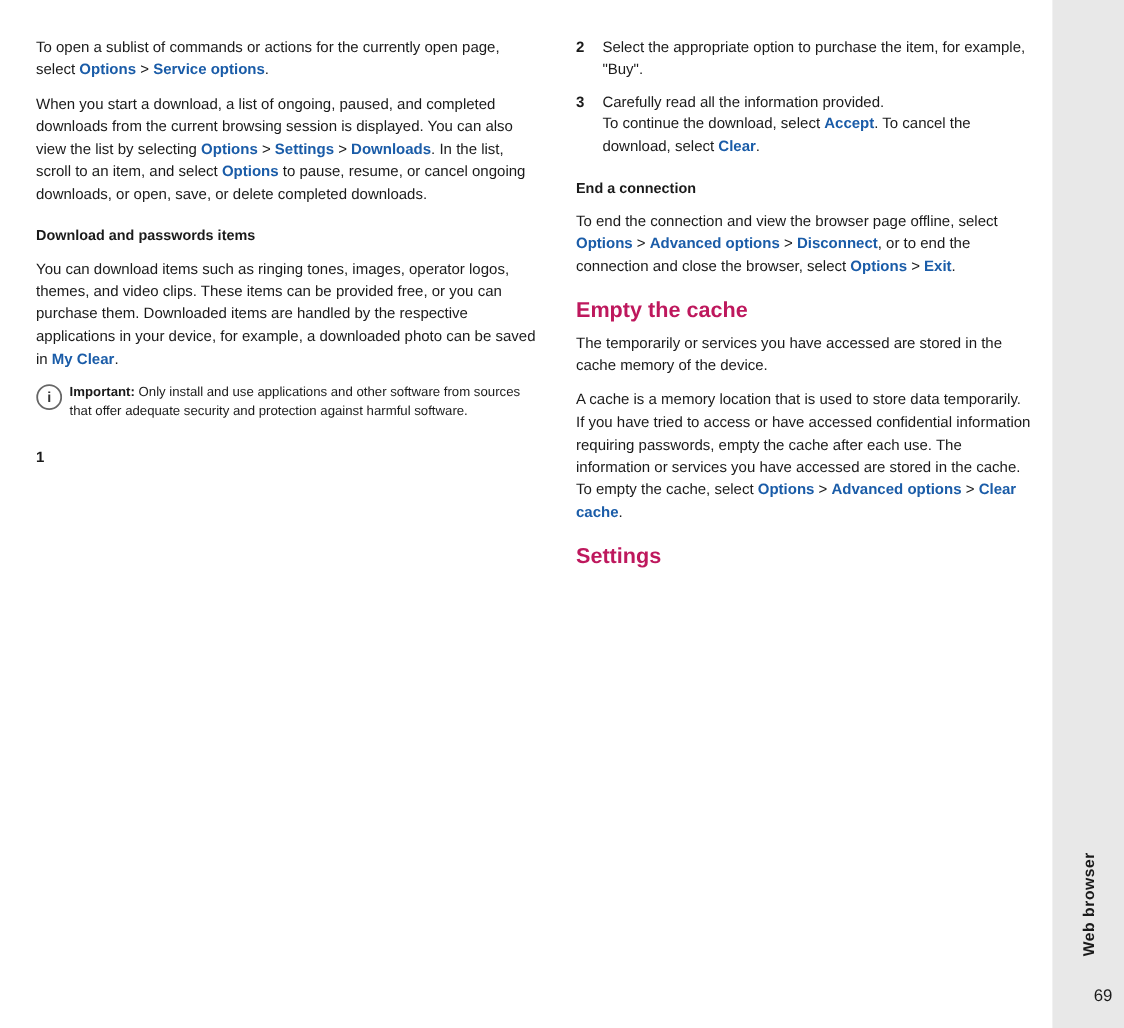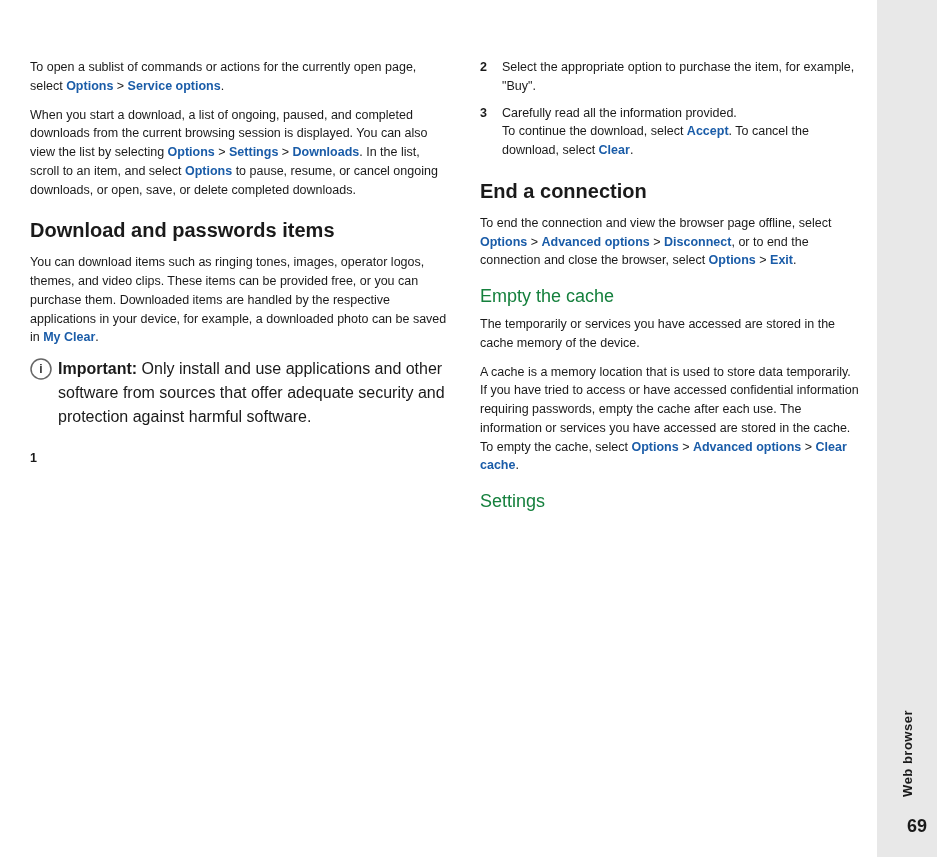--- a/index.html
+++ b/index.html
@@ -22,21 +22,20 @@
       display: flex;
       width: 937px;
       height: 857px;
     }
 
     .main-content {
       display: flex;
       flex: 1;
       padding: 30px 8px 20px 30px;
       gap: 30px;
-      margin-top: 28px;
     }
 
     .left-column {
       flex: 1;
       max-width: 420px;
     }
 
     .right-column {
       flex: 1;
       max-width: 380px;
@@ -61,70 +60,70 @@
       font-weight: bold;
       color: #1a1a1a;
       letter-spacing: 0.5px;
       margin-bottom: 40px;
     }
 
     .page-number {
       position: absolute;
       bottom: 20px;
       right: 10px;
-      font-size: 18px;
-      font-weight: bold;
+      font-size: 14px;
+      font-weight: normal;
       color: #1a1a1a;
     }
 
     p {
       margin-bottom: 10px;
       line-height: 1.5;
       font-size: 12.5px;
     }
 
     .link-blue {
       color: #1a5ca8;
       font-weight: bold;
       text-decoration: none;
     }
 
     h2 {
-      font-size: 20px;
+      font-size: 12px;
       font-weight: bold;
       color: #1a1a1a;
       margin-top: 18px;
       margin-bottom: 10px;
       line-height: 1.3;
     }
 
     h3 {
       font-size: 18px;
-      font-weight: normal;
-      color: #15803d;
+      font-weight: bold;
+      color: #be185d;
       margin-top: 16px;
       margin-bottom: 8px;
     }
 
     .important-block {
       display: flex;
       align-items: flex-start;
       gap: 6px;
       margin-bottom: 10px;
     }
 
     .important-icon {
       width: 22px;
       height: 22px;
       flex-shrink: 0;
       margin-top: 1px;
     }
 
     .important-text {
-      font-size: 16px;
+      font-size: 11px;
       line-height: 1.5;
     }
 
     .step-list {
       margin-left: 0;
       list-style: none;
     }
 
     .step-item {
       display: flex;

